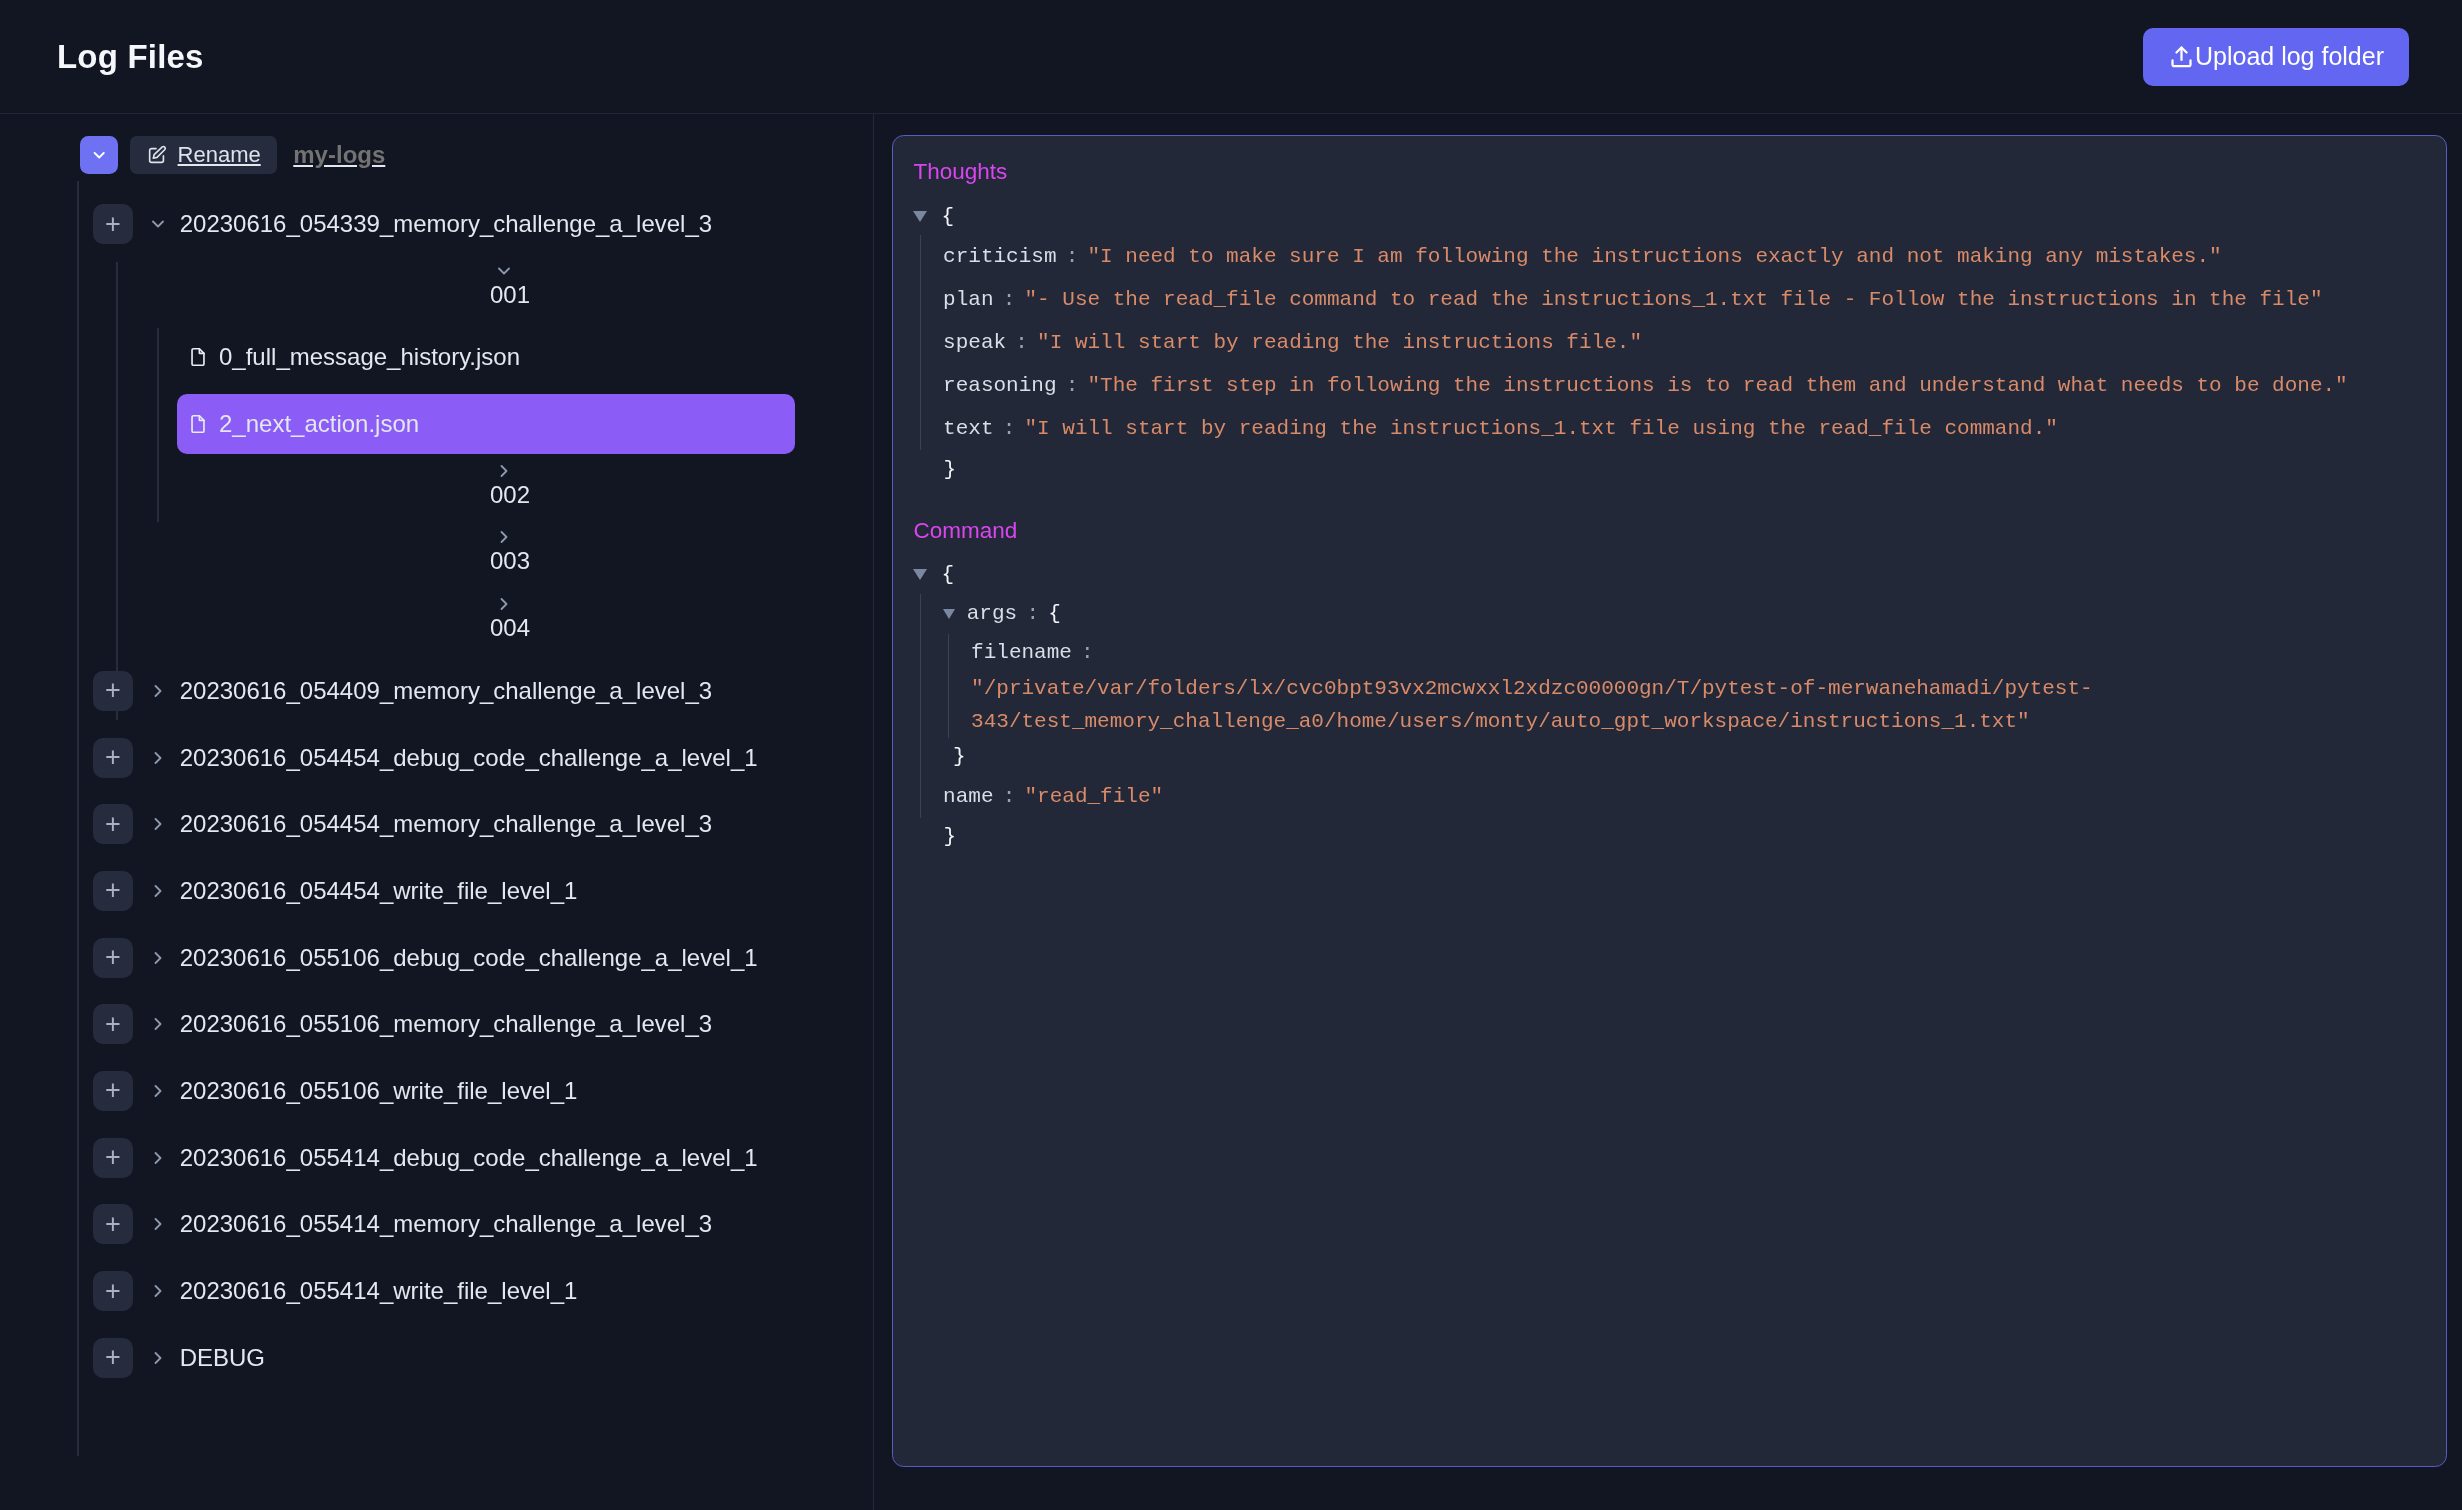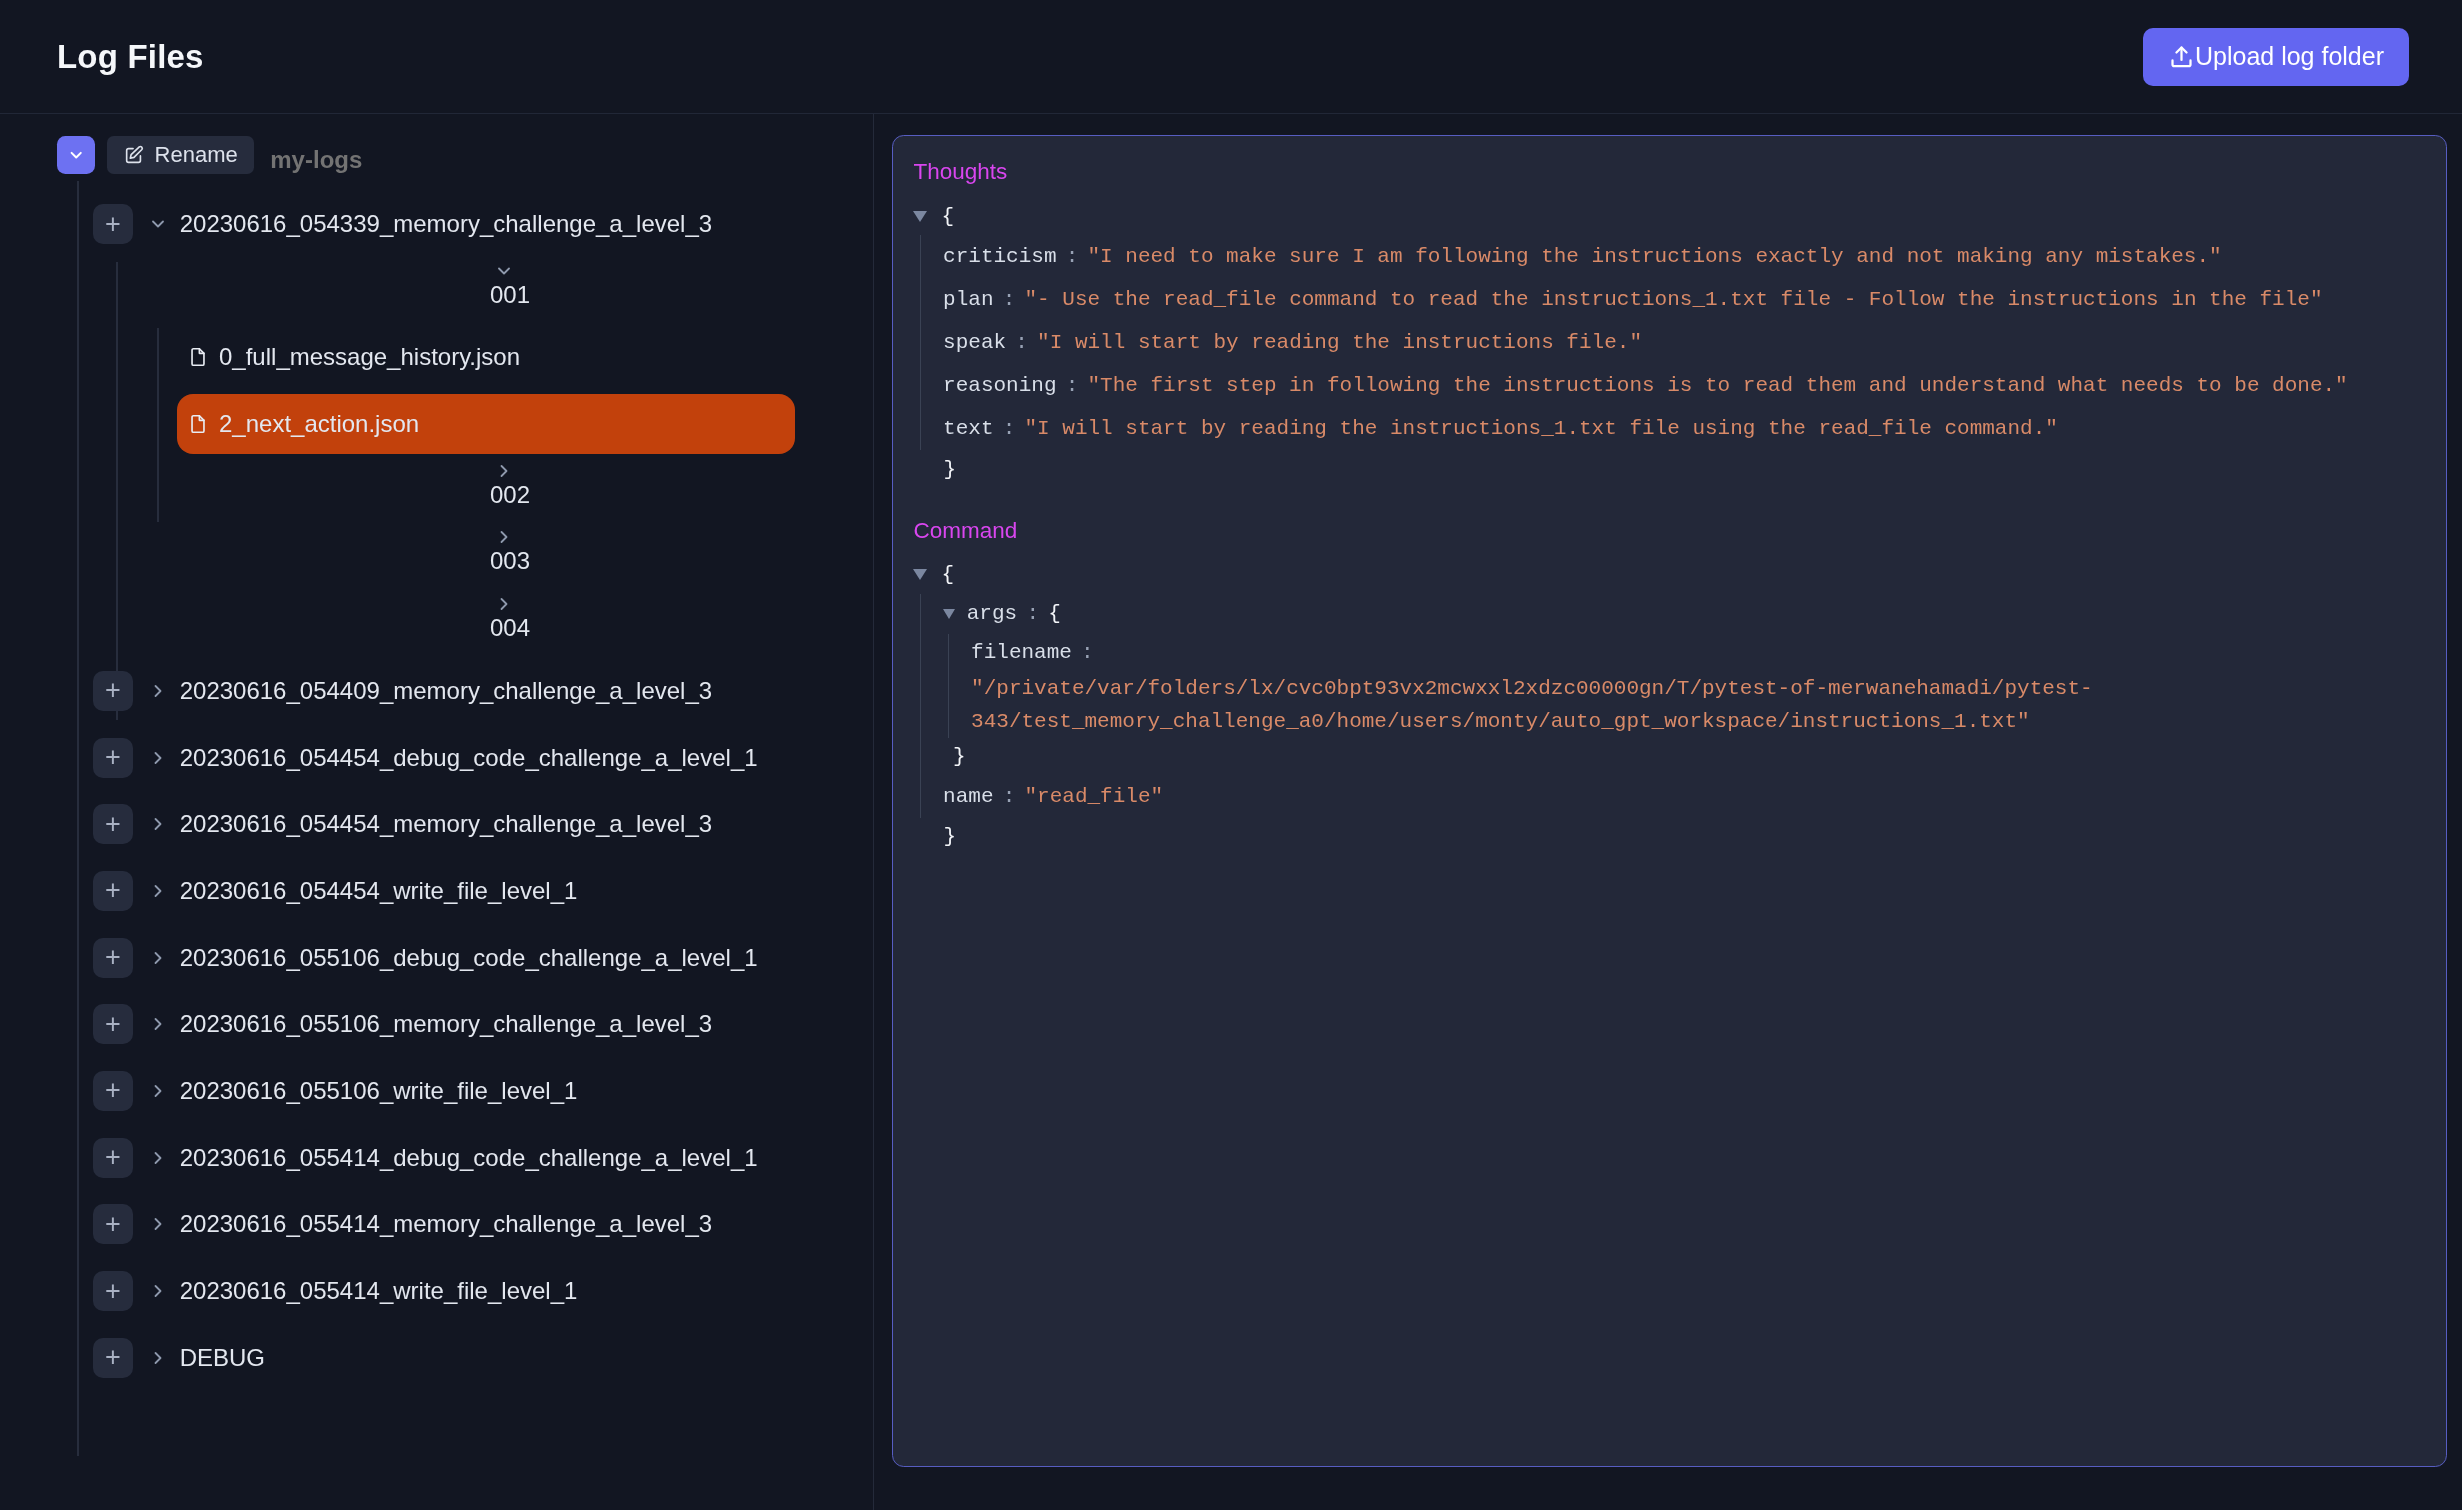--- a/index.html
+++ b/index.html
@@ -35,21 +35,21 @@
   .sidebar {
     width: 874px; flex: 0 0 874px;
     border-right: 0.8px solid #242a3a;
     padding-top: 22px;
     position: relative;
     overflow: hidden;
   }
   .main { flex: 1; padding: 21px 15px 43px 18.4px; }
 
   
-  .root-controls { display: flex; align-items: flex-end; gap: 11.7px; margin-left: 57px; height: 38px; }
+  .root-controls { display: flex; align-items: center; gap: 11.7px; margin-left: 80px; height: 38px; text-decoration: underline; }
   .collapse-btn {
     width: 38px; height: 38px; border-radius: 8.3px;
     background: #6d71f2; color: #ffffff; border: none;
     display: flex; align-items: center; justify-content: center;
     cursor: pointer;
   }
   .rename-btn {
     height: 38px; padding: 0 16.7px; border-radius: 6.7px;
     background: #262c3d; color: #dde2ec; border: none;
     display: flex; align-items: center; gap: 9.2px;
@@ -68,21 +68,21 @@
     height: 60px; margin-bottom: 6.7px;
     display: flex; align-items: center;
     font-size: 24px; color: #e3e7ef;
     border-radius: 10px; cursor: pointer;
     position: relative; z-index: 1;
     white-space: nowrap;
   }
   .trow.l1 { padding-left: 93px; }
   .trow.l2 { padding-left: 147px; flex-direction: column; }
   .trow.file { margin-left: 177px; width: 618px; padding-left: 10px; }
-  .trow.selected { background: #c2410c; border-radius: 16px; }
+  .trow.selected { background: #8b5cf6; }
   .plus-btn {
     width: 40px; height: 40px; border-radius: 10px;
     background: #262c3d; color: #a9b1c3; border: none;
     font-size: 27px; line-height: 1;
     display: flex; align-items: center; justify-content: center;
     margin-right: 15px; cursor: pointer; flex: 0 0 40px;
     font-family: inherit;
   }
   .chev { color: #8e99ad; margin-right: 11.7px; display: flex; flex: 0 0 auto; }
   .ficon { color: #e8ecf3; margin-right: 10px; display: flex; flex: 0 0 auto; }

